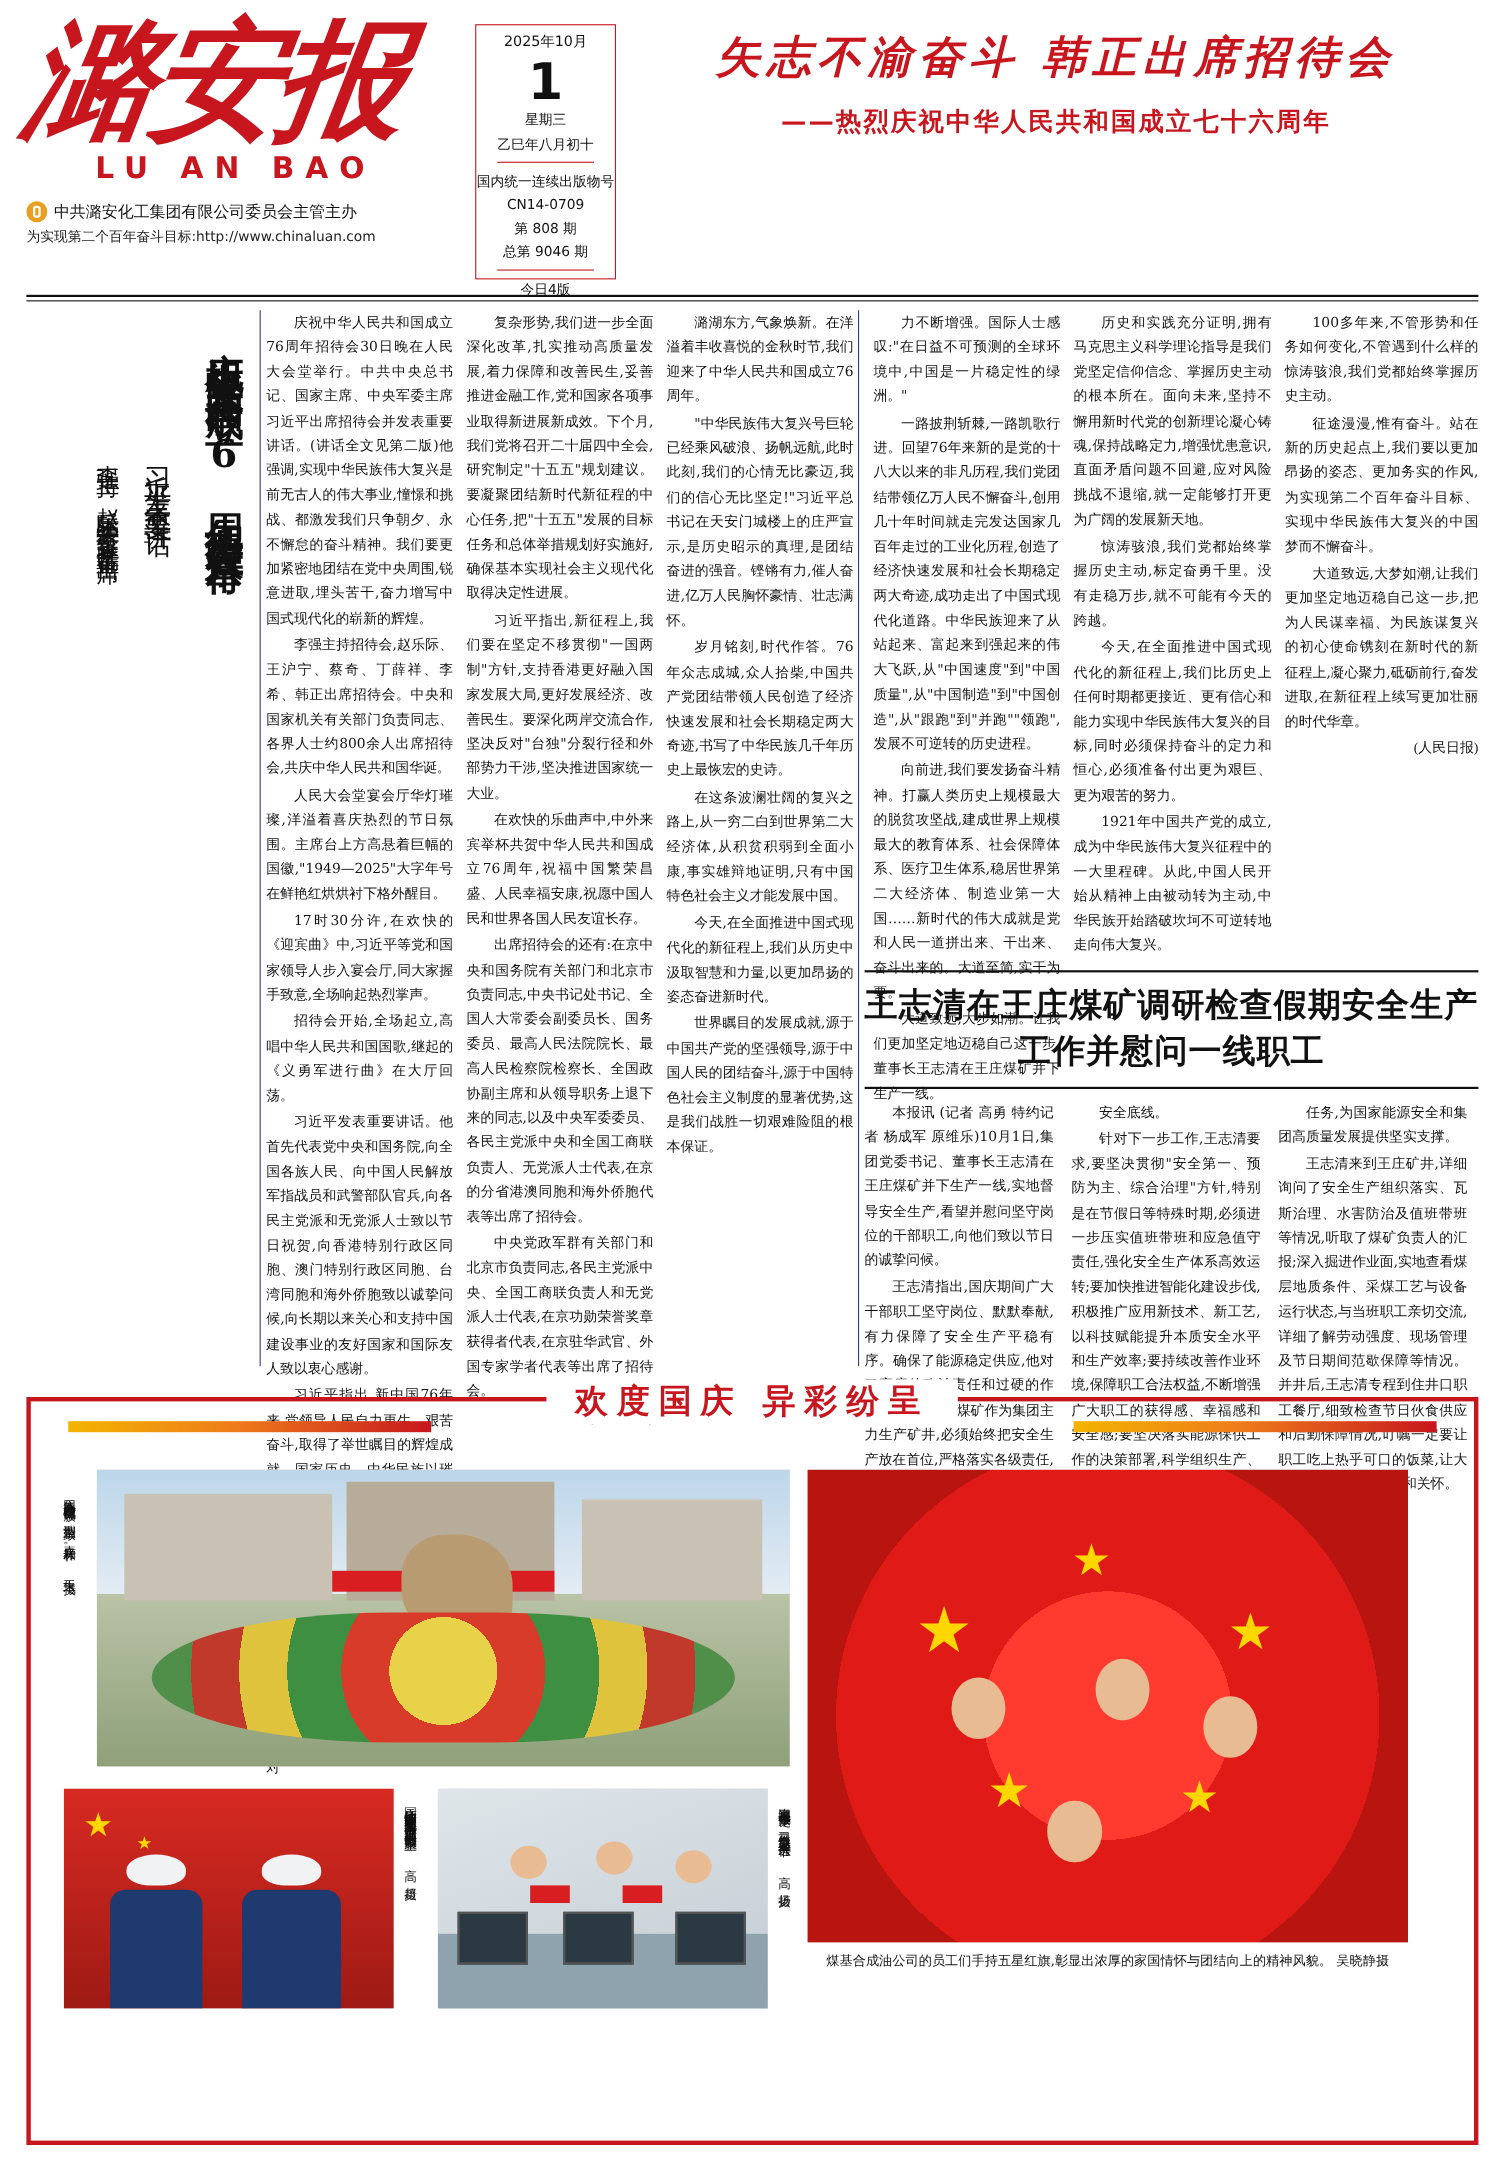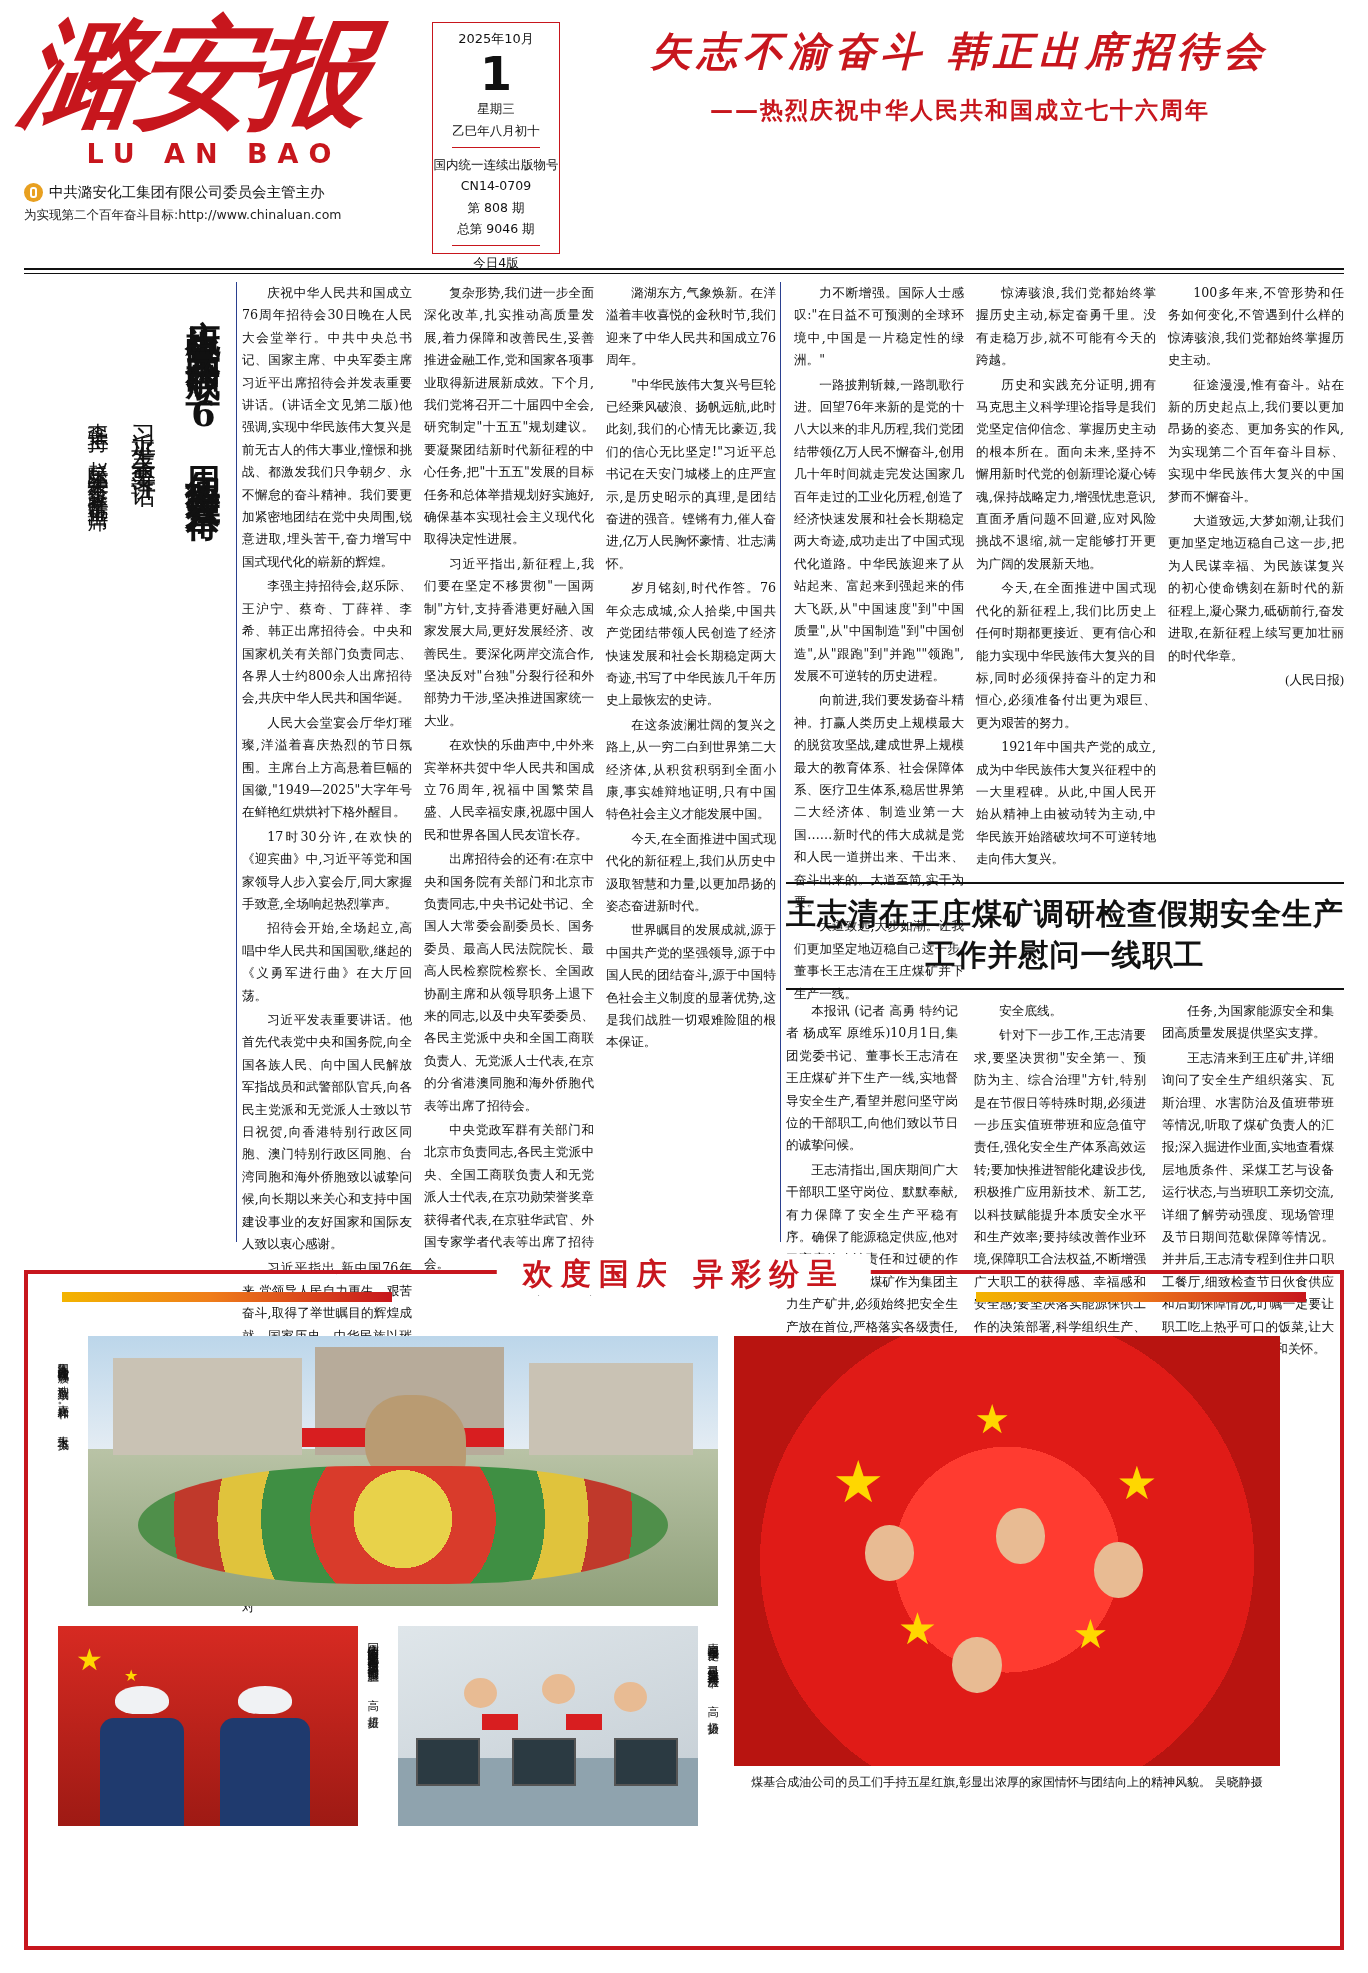--- a/index.html
+++ b/index.html
@@ -181,22 +181,22 @@
     </div>
 
     <div class="col c4">
       <p>力不断增强。国际人士感叹:"在日益不可预测的全球环境中,中国是一片稳定性的绿洲。"</p>
       <p>一路披荆斩棘,一路凯歌行进。回望76年来新的是党的十八大以来的非凡历程,我们党团结带领亿万人民不懈奋斗,创用几十年时间就走完发达国家几百年走过的工业化历程,创造了经济快速发展和社会长期稳定两大奇迹,成功走出了中国式现代化道路。中华民族迎来了从站起来、富起来到强起来的伟大飞跃,从"中国速度"到"中国质量",从"中国制造"到"中国创造",从"跟跑"到"并跑""领跑",发展不可逆转的历史进程。</p>
       <p>向前进,我们要发扬奋斗精神。打赢人类历史上规模最大的脱贫攻坚战,建成世界上规模最大的教育体系、社会保障体系、医疗卫生体系,稳居世界第二大经济体、制造业第一大国……新时代的伟大成就是党和人民一道拼出来、干出来、奋斗出来的。大道至简,实干为要。</p>
       <p>大道致远,大步如潮。让我们更加坚定地迈稳自己这一步,董事长王志清在王庄煤矿并下生产一线。</p>
     </div>
 
     <div class="col c5">
+      <p>历史和实践充分证明,拥有马克思主义科学理论指导是我们党坚定信仰信念、掌握历史主动的根本所在。面向未来,坚持不懈用新时代党的创新理论凝心铸魂,保持战略定力,增强忧患意识,直面矛盾问题不回避,应对风险挑战不退缩,就一定能够打开更为广阔的发展新天地。</p>
       <p>惊涛骇浪,我们党都始终掌握历史主动,标定奋勇千里。没有走稳万步,就不可能有今天的跨越。</p>
-      <p>历史和实践充分证明,拥有马克思主义科学理论指导是我们党坚定信仰信念、掌握历史主动的根本所在。面向未来,坚持不懈用新时代党的创新理论凝心铸魂,保持战略定力,增强忧患意识,直面矛盾问题不回避,应对风险挑战不退缩,就一定能够打开更为广阔的发展新天地。</p>
       <p>今天,在全面推进中国式现代化的新征程上,我们比历史上任何时期都更接近、更有信心和能力实现中华民族伟大复兴的目标,同时必须保持奋斗的定力和恒心,必须准备付出更为艰巨、更为艰苦的努力。</p>
       <p>1921年中国共产党的成立,成为中华民族伟大复兴征程中的一大里程碑。从此,中国人民开始从精神上由被动转为主动,中华民族开始踏破坎坷不可逆转地走向伟大复兴。</p>
     </div>
 
     <div class="col c6">
       <p>100多年来,不管形势和任务如何变化,不管遇到什么样的惊涛骇浪,我们党都始终掌握历史主动。</p>
       <p>征途漫漫,惟有奋斗。站在新的历史起点上,我们要以更加昂扬的姿态、更加务实的作风,为实现第二个百年奋斗目标、实现中华民族伟大复兴的中国梦而不懈奋斗。</p>
       <p>大道致远,大梦如潮,让我们更加坚定地迈稳自己这一步,把为人民谋幸福、为民族谋复兴的初心使命镌刻在新时代的新征程上,凝心聚力,砥砺前行,奋发进取,在新征程上续写更加壮丽的时代华章。</p>
       <p class="src">(人民日报)</p>
     </div>

